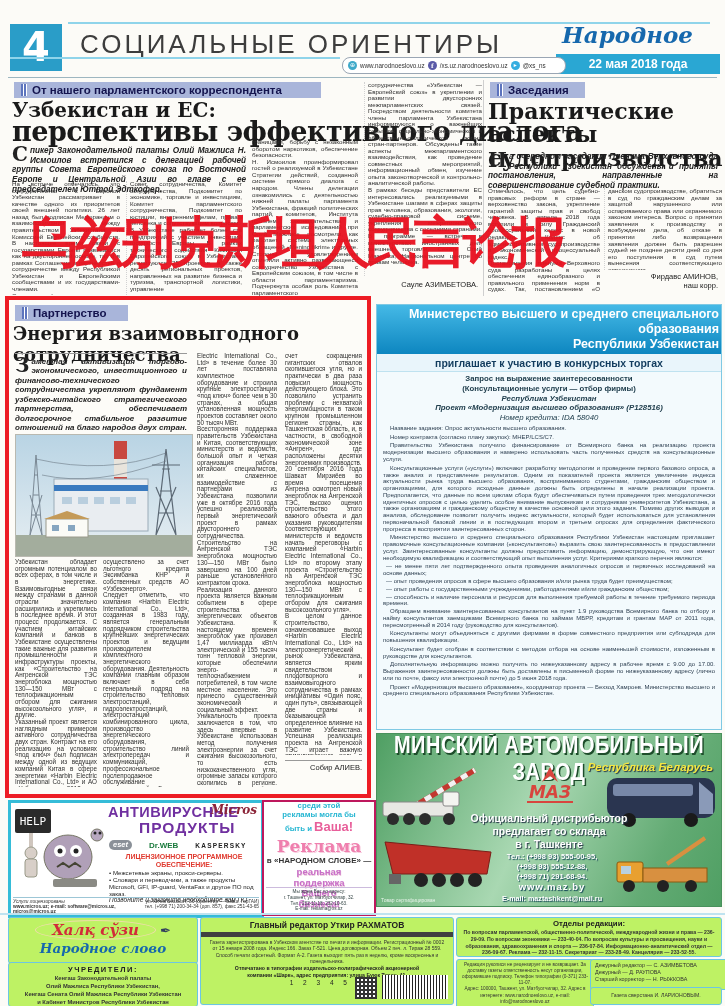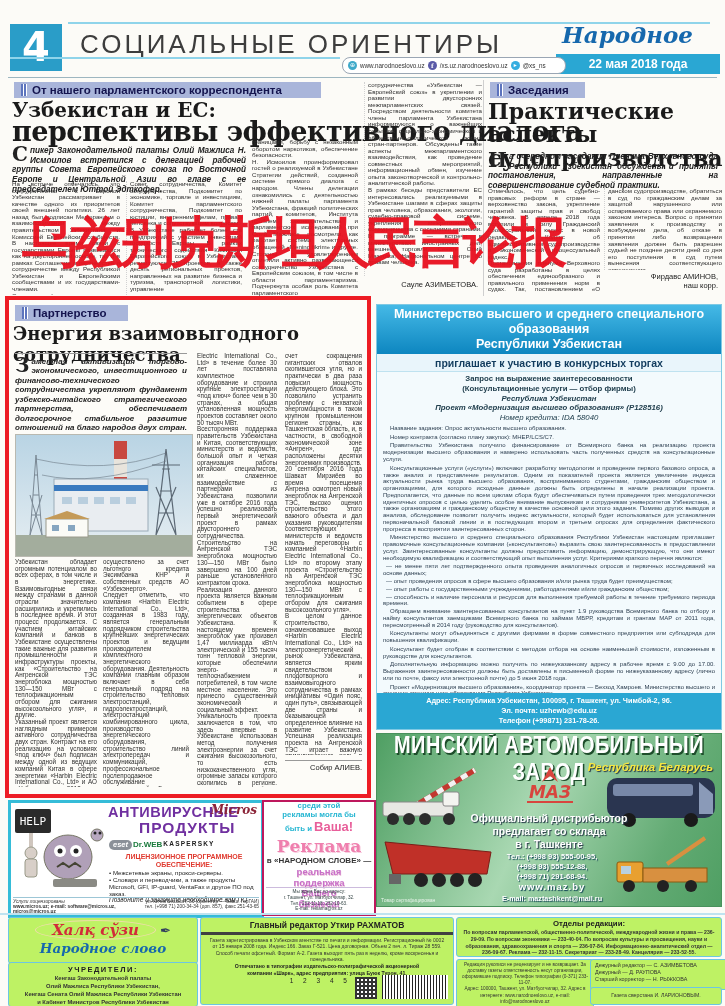--- a/index.html
+++ b/index.html
@@ -75,21 +75,21 @@
   .p-col1{left:6px;top:259px;width:82px;height:228px;}
   .p-col2{left:94px;top:259px;width:86px;height:228px;}
   .p-col3{left:188px;top:53px;width:80px;height:434px;}
   .p-col4{left:276px;top:53px;width:77px;height:402px;}
   .p-sig{left:276px;top:460px;width:77px;border-top:1px solid #999;padding-top:2px;}
   .pbody{font-size:6.3px;}
 
   
   .tender{left:376px;top:304px;width:344px;height:424px;border:1px solid #7fc9e4;background:#f3fafd;overflow:hidden;}
   .tender-head{background:linear-gradient(#45b9e6,#0d86c0);color:#fff;font-weight:bold;font-size:12.5px;
-    text-align:center;padding:2px 2px 3px;line-height:1.18;}
+    text-align:right;padding:2px 2px 3px;line-height:1.18;}
   .tender-sub{font-weight:bold;font-size:10.5px;color:#123c5e;text-align:center;padding:3px 0 2px;
     border-bottom:1px solid #bfe2f0;background:#e9f5fb;}
   .tender-meta{text-align:center;font-size:7.8px;color:#22404f;padding:2px 0 1px;line-height:1.25;}
   .tm-b{font-weight:bold;}
   .tm-bi{font-weight:bold;font-style:italic;}
   .tm-i{font-style:italic;}
   .tender-body{padding:1px 6px 0;font-size:6px;line-height:1.13;text-align:justify;color:#2c3e50;}
   .tender-body p{margin:0 0 2px;text-indent:7px;}
   .tender-body p.dash{text-indent:3px;margin-bottom:1px;}
   .tender-foot{position:absolute;bottom:0;left:0;right:0;background:#2aa7d3;color:#fff;font-weight:bold;
@@ -112,21 +112,21 @@
   .maz-cert{left:4px;bottom:3px;font-size:5px;color:#e8f4ea;z-index:3;}
   .maz-veh{z-index:2;}
 
   
   .av{left:8px;top:800px;width:250px;height:112px;border:3px solid #35bcd8;background:#fff;overflow:hidden;}
   .av-img{left:2px;top:2px;width:92px;height:86px;}
   .av-t1{left:97px;top:1px;font-weight:bold;font-size:14.5px;color:#7030a0;letter-spacing:0.5px;}
   .av-micros{right:4px;top:0px;font-weight:bold;font-style:italic;font-size:12px;color:#8b2438;
     font-family:"DejaVu Serif",serif;}
   .av-t2{left:128px;top:16px;font-weight:bold;font-size:15.5px;color:#7030a0;letter-spacing:1px;}
-  .av-vendors{left:98px;top:37px;width:150px;display:flex;gap:1px;}
+  .av-vendors{left:98px;top:37px;width:150px;display:flex;gap:17px;align-items:center;}
   .v-eset{background:#8a9098;color:#fff;border-radius:7px;padding:0 4px;font-weight:bold;
     font-style:italic;font-size:7.5px;line-height:10px;}
   .v-drweb{color:#1a7a3c;font-weight:bold;font-size:8px;}
   .v-kasp{color:#222;font-size:6.5px;letter-spacing:1.2px;font-weight:bold;}
   .av-red{left:98px;top:50px;width:150px;text-align:center;color:#e03a2f;font-weight:bold;
     font-size:7px;line-height:1.15;}
   .av-bullets{left:98px;top:66px;width:150px;font-size:6.2px;line-height:1.15;color:#222;}
   .av-call{left:98px;top:93px;width:150px;font-style:italic;font-size:6.5px;color:#222;}
   .av-bottom{left:2px;bottom:1px;right:2px;border-top:1px solid #9cc6d6;display:flex;
     font-size:4.8px;color:#333;padding-top:1px;}
@@ -153,21 +153,21 @@
   .fbox{border:1px solid #6cc6e2;border-radius:3px;background:#bef264;overflow:hidden;}
   .f-logo{left:8px;top:917px;width:188px;height:43px;text-align:center;padding-top:2px;}
   .f-xs{display:inline-block;font-family:"DejaVu Serif",serif;font-weight:bold;font-style:italic;
     font-size:15px;color:#d22a3a;border:1px solid #eda;border-radius:50%;padding:0 16px;}
   .f-pen{color:#33405e;font-size:13px;margin-left:4px;}
   .f-ns{font-family:"DejaVu Serif",serif;font-weight:bold;font-style:italic;font-size:13.5px;color:#1668ad;}
   .f-founders{left:8px;top:962px;width:188px;height:41px;text-align:center;font-size:5.8px;line-height:1.35;padding-top:2px;}
   .f-found-title{font-weight:bold;font-size:7.5px;letter-spacing:1.5px;color:#222;}
   .f-founders p{margin:0;font-weight:bold;color:#333;}
   .f-editor{left:200px;top:917px;width:252px;height:86px;text-align:center;}
-  .f-ed-title{font-weight:bold;font-size:8.5px;padding:2px 0;border-bottom:3px solid #404040;}
+  .f-ed-title{font-weight:bold;font-size:8.5px;padding:2px 0;border-bottom:5px solid #404040;}
   .f-reg{font-size:5px;line-height:1.25;padding:2px 6px 0;color:#333;text-align:center;}
   .f-print{font-size:5.2px;font-weight:bold;padding:1px 30px 0;line-height:1.25;color:#222;}
   .f-pages{font-size:6.5px;letter-spacing:4px;padding-top:1px;color:#222;}
   .f-qr{position:absolute;right:76px;bottom:5px;width:22px;height:22px;
     background-image:repeating-linear-gradient(0deg,#333 0 2px,transparent 2px 4px),
                      repeating-linear-gradient(90deg,#333 0 2px,#fff 2px 4px);}
   .f-barcode{position:absolute;right:5px;bottom:5px;width:66px;height:24px;
     background:repeating-linear-gradient(90deg,#222 0 1px,#fff 1px 3px,#222 3px 4px,#fff 4px 6px);}
   .f-depts{left:456px;top:917px;width:264px;height:38px;text-align:center;font-size:5.2px;line-height:1.3;}
   .f-depts-title{font-weight:bold;font-size:7.8px;padding-top:1px;}
@@ -315,25 +315,20 @@
         <p class="dash">— не менее пяти лет подтвержденного опыта проведения аналогичных опросов и первичных исследований на основе данных;</p>
         <p class="dash">— опыт проведения опросов в сфере высшего образования и/или рынка труда будет преимуществом;</p>
         <p class="dash">— опыт работы с государственными учреждениями, работодателями и/или гражданским обществом;</p>
         <p class="dash">— способность и наличие персонала и ресурсов для выполнения требуемой работы в течение требуемого периода времени.</p>
         <p>Обращаем внимание заинтересованных консультантов на пункт 1.9 руководства Всемирного банка по отбору и найму консультантов заемщиками Всемирного банка по займам МБРР, кредитам и грантам МАР от 2011 года, пересмотренный в 2014 году (руководство для консультантов).</p>
         <p>Консультанты могут объединяться с другими фирмами в форме совместного предприятия или субподряда для повышения квалификации.</p>
         <p>Консультант будет отобран в соответствии с методом отбора на основе наименьшей стоимости, изложенным в руководстве для консультантов.</p>
         <p>Дополнительную информацию можно получить по нижеуказанному адресу в рабочее время с 9.00 до 17.00. Выражения заинтересованности должны быть доставлены в письменной форме по нижеуказанному адресу (лично или по почте, факсу или электронной почте) до 5 июня 2018 года.</p>
         <p>Проект «Модернизация высшего образования», координатор проекта — Бехзод Хамроев. Министерство высшего и среднего специального образования Республики Узбекистан.</p>
       </div>
-    <div class="tender-foot">
-      <div>Адрес: Республика Узбекистан, 100095, г. Ташкент, ул. Чимбой-2, 96.</div>
-      <div>Эл. почта: uzhewb@edu.uz</div>
-      <div>Телефон (+99871) 231-78-26.</div>
-    </div>
   </div>
 
   <div class="abs maz">
     <div class="maz-title">МИНСКИЙ АВТОМОБИЛЬНЫЙ ЗАВОД</div>
     <div class="abs maz-belarus">Республика Беларусь</div>
     <div class="abs maz-logo">
       <svg width="54" height="40" viewBox="0 0 54 40">
         <polygon points="27,1 35,16 27,10 19,16" fill="#d8453e"></polygon>
         <text x="27" y="32" text-anchor="middle" font-family="DejaVu Sans" font-size="17" font-weight="bold" font-style="italic" fill="#d8453e">МАЗ</text>
         <rect x="4" y="35" width="46" height="2" fill="#d8453e"></rect>

